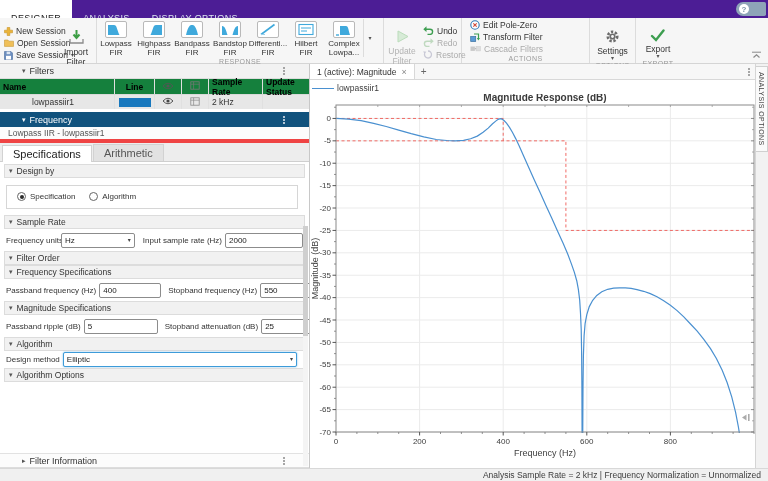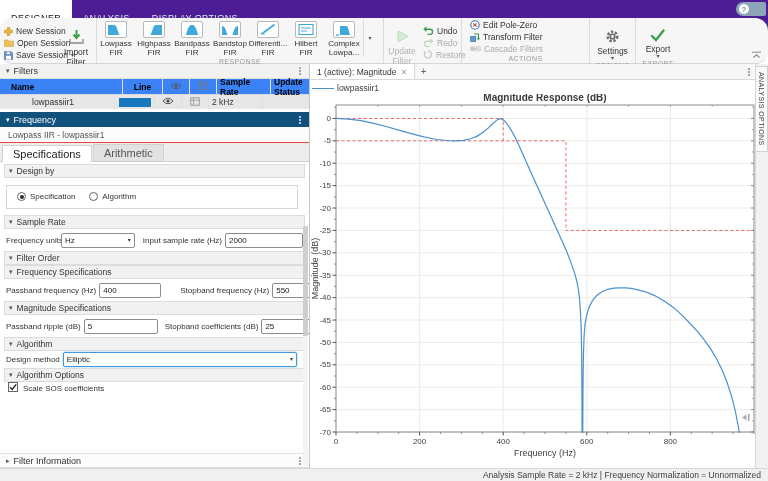--- a/index.html
+++ b/index.html
@@ -8,21 +8,21 @@
   .app { position:relative; width:768px; height:481px; background:#fff; }
 
   
   .tabbar { position:absolute; left:0; top:0; width:768px; height:36px; background:#4c1d95; display:flex; align-items:stretch; }
   .tabbar .tab { padding:0 11px; display:flex; align-items:center; color:#DCE6EF; font-size:9px; letter-spacing:.4px; cursor:default; }
   .tabbar .tab.active { background:#fff; color:#222; }
   .help-tag { position:absolute; right:2px; top:2px; width:30px; height:14px; background:#8EA4B8; border-radius:8px 2px 2px 8px; display:flex; align-items:center; justify-content:flex-start; padding-left:3px; }
   .help-circle { width:10px; height:10px; border-radius:50%; background:#fff; color:#7D93A8; font-size:8px; font-weight:bold; display:flex; align-items:center; justify-content:center; }
 
   
-  .toolstrip { position:absolute; left:0; top:18px; width:768px; height:46px; background:#F6F6F6; border-bottom:1px solid #D5D5D5; display:flex;border-radius:13px; }
+  .toolstrip { position:absolute; left:0; top:18px; width:768px; height:46px; background:#F6F6F6; border-bottom:1px solid #D5D5D5; display:flex; }
   .ts-section { position:relative; height:100%; border-right:1px solid #DCDCDC; display:flex; flex-direction:column; }
   .ts-body { flex:1; display:flex; align-items:center; padding:1px 2px 0 2px; }
   .ts-caption { height:11px; text-align:center; font-size:7px; color:#9A9A9A; letter-spacing:.4px; line-height:10px; }
   .stack { display:flex; flex-direction:column; justify-content:center; gap:1px; }
   .sbtn { display:flex; align-items:center; gap:3px; height:11px; padding:0 2px; white-space:nowrap; font-size:8.5px; color:#333; }
   .sbtn.disabled { color:#ABABAB; }
   .sbtn .svgi { flex:none; display:flex; }
   .bigbtn { display:flex; flex-direction:column; align-items:center; justify-content:center; padding:0 4px; font-size:8.5px; color:#333; text-align:center; white-space:pre-line; line-height:10px; }
   .bigbtn.disabled { color:#B3B3B3; }
   .caret { font-size:6px; color:#555; line-height:5px; }
@@ -33,44 +33,44 @@
   .ts-collapse { position:absolute; right:6px; bottom:2px; color:#8A8A8A; }
 
   
   .main { position:absolute; left:0; top:64px; width:768px; height:404px; display:flex; }
   .left-panel { width:310px; height:404px; border-right:1px solid #C8C8C8; display:flex; flex-direction:column; background:#fff; position:relative; overflow:hidden; }
   .plot-panel { width:445px; height:404px; position:relative; background:#fff; }
   .side-strip { width:13px; height:404px; background:#F2F2F2; border-left:1px solid #D5D5D5; position:relative; }
   .side-tab { position:absolute; top:2px; left:0; width:12px; height:86px; background:#FAFAFA; border:1px solid #D0D0D0; border-left:none; writing-mode:vertical-rl; font-size:7px; letter-spacing:.4px; color:#444; display:flex; align-items:center; justify-content:center; }
 
   
-  .panel-header { height:15px; background:#F2F2F2; border-bottom:1px solid #DDD; display:flex; align-items:center; padding:0 6px; gap:4px; font-size:9px; color:#333; flex:none; }
+  .panel-header { height:15px; background:#F2F2F2; border-bottom:1px solid #DDD; display:flex; align-items:center; padding:0 22px; gap:4px; font-size:9px; color:#333; flex:none; }
   .panel-header.dark { background:#11527D; color:#fff; border-bottom:none; }
   .panel-header .grow { flex:1; }
   .chev { font-size:7px; color:#555; }
   .panel-header.dark .chev { color:#fff; }
   .kebab { width:7px; display:flex; flex-direction:column; align-items:center; gap:1px; }
   .kebab i { width:2px; height:2px; border-radius:50%; background:#8A8A8A; }
   .panel-header.dark .kebab i { background:#E8EEF4; }
 
   
   .ftable-head, .ftable-row { display:flex; align-items:center; flex:none; font-size:8.5px; }
-  .ftable-head { height:16px; border-bottom:1px solid #D9D9D9; font-weight:bold; color:#000; background:#3b82f6;padding-left:8px; }
+  .ftable-head { height:16px; border-bottom:1px solid #D9D9D9; font-weight:bold; color:#000; background:#15803d; }
   .ftable-row { height:14px; background:#E7E7E7; color:#333; }
   .fc { height:100%; display:flex; align-items:center; padding:0 3px; border-right:1px solid #E0E0E0; }
   .fc.c-name { width:115px; }
   .fc.c-line { width:40px; justify-content:center; }
   .fc.c-eye { width:27px; justify-content:center; }
   .fc.c-note { width:27px; justify-content:center; }
   .fc.c-rate { width:54px; }
   .fc.c-status { flex:1; border-right:none; }
   .row-name { padding-left:32px; }
   .line-swatch { width:32px; height:9px; background:#1878BE; }
 
-  .sublabel { height:16px; display:flex; align-items:center; padding:0 8px; font-size:8.5px; color:#555; background:#FCFCFC; border-bottom:1px solid #ef4444; flex:none; }
+  .sublabel { height:16px; display:flex; align-items:center; padding:0 8px; font-size:8.5px; color:#555; background:#FCFCFC; border-bottom:4px solid #ef4444; flex:none; }
   .spacer3 { height:3px; flex:none; background:#fff; }
 
   
   .ptabs { height:19px; background:#EDEDED; display:flex; align-items:flex-end; padding-left:2px; border-bottom:1px solid #CFCFCF; flex:none; }
   .ptab { height:17px; padding:8px 10px; display:flex; align-items:center; font-size:11px; color:#555; background:#E2E2E2; border:1px solid #D2D2D2; border-bottom:none; margin-right:1px; }
   .ptab.active { background:#fff; color:#222; position:relative; top:1px; }
 
   
   .sec-header { height:14px; margin:0 4px; background:#F1F1F1; border:1px solid #DCDCDC; display:flex; align-items:center; gap:4px; padding:0 4px; font-size:8.5px; color:#333; flex:none; }
   .prow { display:flex; align-items:center; padding:0 6px; gap:3px; font-size:8px; color:#333; flex:none; white-space:nowrap; }
@@ -461,59 +461,50 @@
         <span>Filter Order</span>
       </div>
 
       <div class="sec-header">
         <span class="chev">▾</span>
         <span>Frequency Specifications</span>
       </div>
       <div class="prow" style="height:22px">
         <label>Passband frequency (Hz)</label>
         <input class="tinput" style="width: 62px;" value="400">
-        <label style="margin-left:16px">Stopband frequency (Hz)</label>
+        <label style="margin-left:4px">Stopband frequency (Hz)</label>
         <input class="tinput" style="width: 56px;" value="550">
       </div>
 
       <div class="sec-header">
         <span class="chev">▾</span>
         <span>Magnitude Specifications</span>
       </div>
       <div class="prow" style="height:22px">
         <label>Passband ripple (dB)</label>
         <input class="tinput" style="width: 74px;" value="5">
-        <label style="margin-left:4px">Stopband coefficients (dB)</label>
+        <label style="margin-left:4px">Stopband attenuation (dB)</label>
         <input class="tinput" style="width: 52px;" value="25">
       </div>
 
       <div class="sec-header">
         <span class="chev">▾</span>
         <span>Algorithm</span>
       </div>
       <div class="prow" style="height:17px">
         <label>Design method</label>
         <div class="combo focused" style="flex:1; margin-right:6px">
           <span class="ct">Elliptic</span>
           <span class="caret">▾</span>
         </div>
       </div>
 
       <div class="sec-header">
         <span class="chev">▾</span>
         <span>Algorithm Options</span>
-      </div>
-      <div class="chkrow" style="height:12px">
-        <span>
-          <svg width="10" height="10" viewBox="0 0 10 10">
-              <rect x="0.5" y="0.5" width="9" height="9" fill="#fff" stroke="#666" stroke-width="1"></rect>
-              <path d="M2 5.2 L4.2 7.4 L8.2 2.4" stroke="#222" stroke-width="1.4" fill="none"></path>
-            </svg>
-        </span>
-        <span>Scale SOS coefficients</span>
       </div>
 
       <div class="grow-gap"></div>
 
       <div class="panel-header" style="border-top:1px solid #E2E2E2; background:#FCFCFC">
         <span class="chev">▸</span>
         <span>Filter Information</span>
         <span class="grow"></span>
         <span class="kebab">
             <i></i>

